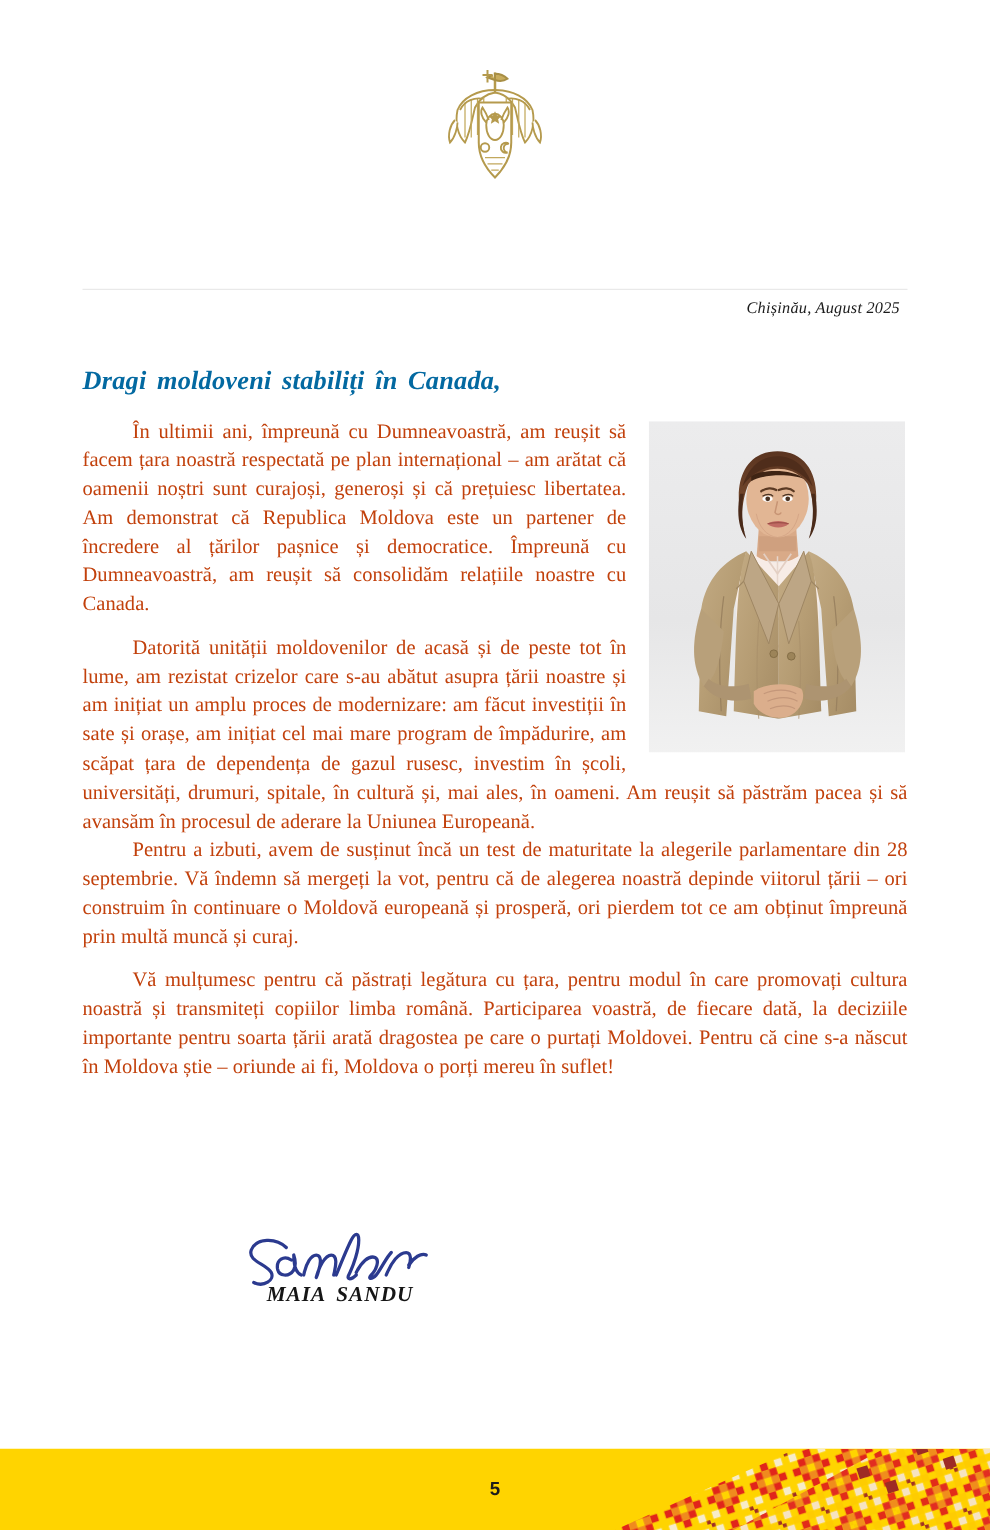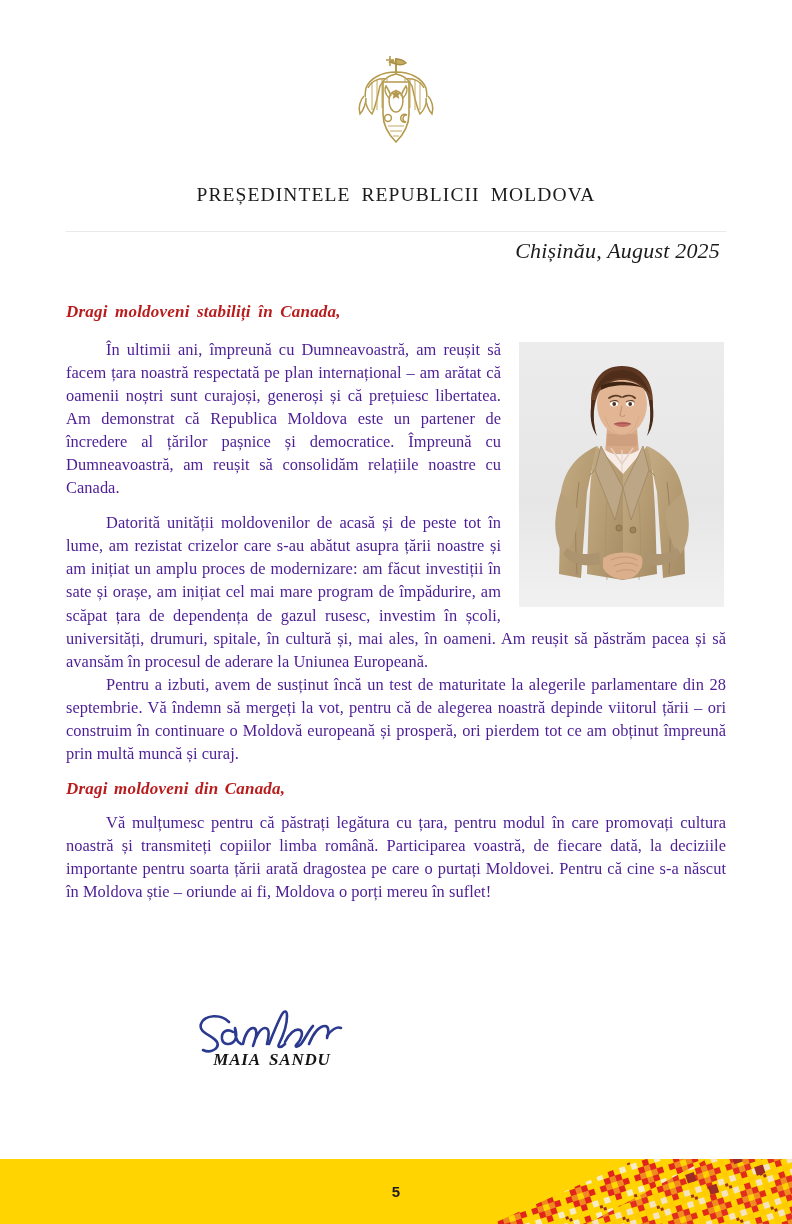--- a/index.html
+++ b/index.html
@@ -67,32 +67,32 @@
   .content {
     position: absolute;
     top: 238px;
     left: 66px;
     width: 660px;
   }
 
   .dateline {
     text-align: right;
     font-style: italic;
-    font-size: 22px;
+    font-size: 13px;
     color: #1b1b1b;
     margin: 0 0 38px 0;
     padding-right: 6px;
     letter-spacing: 0.2px;
   }
 
   .salutation {
     font-style: italic;
     font-weight: bold;
-    font-size: 17px;
-    color: #b91c1c;
+    font-size: 21px;
+    color: #0369a1;
     margin: 0 0 16px 0;
     word-spacing: 3px;
     letter-spacing: 0.2px;
   }
   .salutation.second {
     margin-top: 14px;
     margin-bottom: 12px;
     word-spacing: 2px;
   }
 
@@ -105,31 +105,31 @@
     shape-outside: margin-box;
   }
   .portrait svg { display: block; width: 100%; height: 100%; }
 
   p.body-par {
     margin: 0 0 0 0;
     font-size: 16.4px;
     line-height: 1.405;
     text-align: justify;
     text-indent: 40px;
-    color: #4c1d95;
+    color: #c2410c;
     letter-spacing: 0.05px;
   }
   p.body-par + p.body-par { margin-top: 12px; }
 
   .clearfix::after { content: ""; display: block; clear: both; }
 
   
   .sign-block {
     position: absolute;
-    top: 1006px;
+    top: 982px;
     left: 0;
     width: 636px;
     text-align: center;
     padding-right: 92px;
     box-sizing: border-box;
   }
   .sign-inner {
     display: inline-block;
     text-align: center;
     position: relative;
@@ -221,21 +221,20 @@
 
           <circle cx="38" cy="66" r="3.4" fill="#ffffff" stroke="#b59a4d"></circle>
           <path d="M57 63 a4 4 0 1 0 -1 7 a3 3 0 1 1 1 -7 Z" fill="#ffffff" stroke="#b59a4d"></path>
 
           <path d="M38 74 L54 74 M40 79 L52 79 M43 84 L49 84" stroke="#c2a85c" stroke-width="1"></path>
         </g>
       </svg>
     </span>
   </div>
 
-  <div class="inst-title">PREȘEDINTELE  REPUBLICII  MOLDOVA</div>
 
   <div class="rule"></div>
 
   <div class="content">
 
     <div class="dateline">Chișinău, August 2025</div>
 
     <div class="salutation">Dragi moldoveni stabiliți în Canada,</div>
 
     <div class="clearfix">
@@ -326,21 +325,20 @@
           <path d="M86 74 C88 84 94 92 103 93 C112 92 118 84 120 74" stroke="#d0a081" stroke-width=".8" fill="none" opacity=".7"></path>
         </svg>
       </div>
 
       <p class="body-par">În ultimii ani, împreună cu Dumneavoastră, am reușit să facem țara noastră respectată pe plan internațional – am arătat că oamenii noștri sunt curajoși, generoși și că prețuiesc libertatea. Am demonstrat că Republica Moldova este un partener de încredere al țărilor pașnice și democratice. Împreună cu Dumneavoastră, am reușit să consolidăm relațiile noastre cu Canada.</p>
       <p class="body-par">Datorită unității moldovenilor de acasă și de peste tot în lume, am rezistat crizelor care s-au abătut asupra țării noastre și am inițiat un amplu proces de modernizare: am făcut investiții în sate și orașe, am inițiat cel mai mare program de împădurire, am scăpat țara de dependența de gazul rusesc, investim în școli, universități, drumuri, spitale, în cultură și, mai ales, în oameni. Am reușit să păstrăm pacea și să avansăm în procesul de aderare la Uniunea Europeană.</p>
     </div>
 
     <p class="body-par">Pentru a izbuti, avem de susținut încă un test de maturitate la alegerile parlamentare din 28 septembrie. Vă îndemn să mergeți la vot, pentru că de alegerea noastră depinde viitorul țării – ori construim în continuare o Moldovă europeană și prosperă, ori pierdem tot ce am obținut împreună prin multă muncă și curaj.</p>
 
-    <div class="salutation second">Dragi moldoveni din Canada,</div>
 
     <p class="body-par">Vă mulțumesc pentru că păstrați legătura cu țara, pentru modul în care promovați cultura noastră și transmiteți copiilor limba română. Participarea voastră, de fiecare dată, la deciziile importante pentru soarta țării arată dragostea pe care o purtați Moldovei. Pentru că cine s-a născut în Moldova știe – oriunde ai fi, Moldova o porți mereu în suflet!</p>
   </div>
 
   <div class="sign-block">
     <span class="sign-inner">
       <span class="sign-mark">
         <svg viewBox="0 0 190 54" xmlns="http://www.w3.org/2000/svg" aria-hidden="true">
           <g fill="none" stroke="#2b3a8f" stroke-width="2.6" stroke-linecap="round" stroke-linejoin="round">
             <path d="M52 16 C44 8 28 8 24 18 C21 27 36 29 40 36 C43 42 34 48 26 44"></path>

